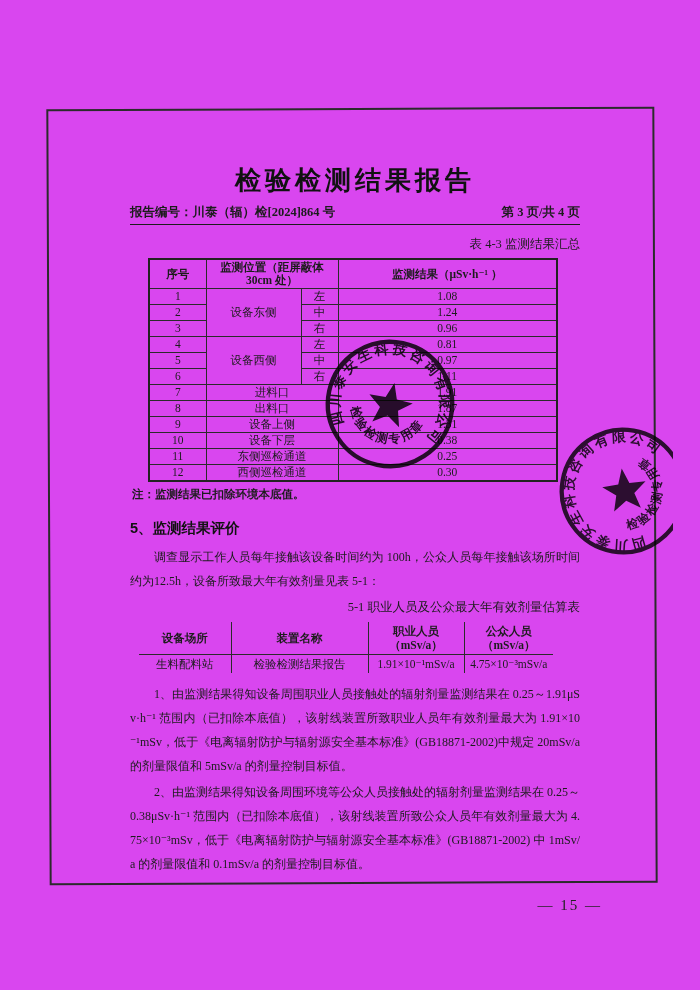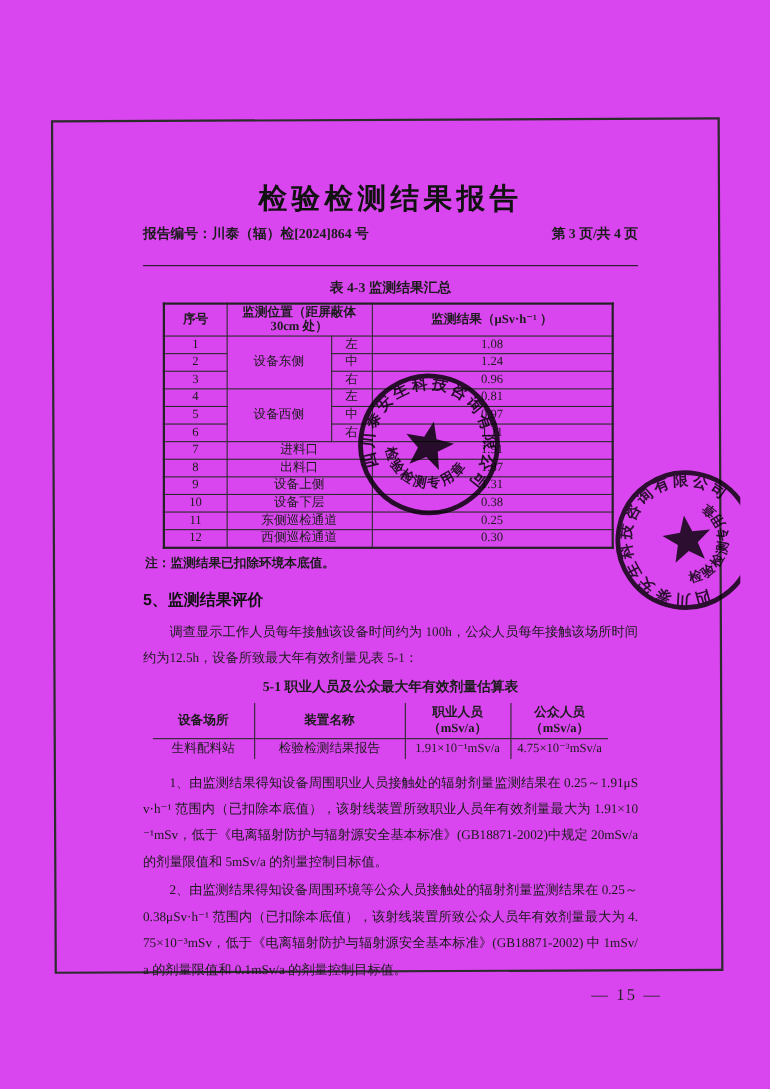--- a/index.html
+++ b/index.html
@@ -11,26 +11,26 @@
 
   .page-border { position:absolute; left:48px; top:108px; width:608px; height:776px;
                  border:2px solid #2b2b2b; transform:rotate(-0.25deg); background:transparent; }
 
   .content { position:absolute; left:130px; top:108px; width:450px; }
 
   .doc-title { margin-top:56px; text-align:center; font-family:"Liberation Sans","DejaVu Sans",sans-serif;
                font-weight:bold; font-size:26px; line-height:32px; letter-spacing:4px; color:#111; }
 
   .header-line { display:flex; justify-content:space-between; align-items:flex-end;
-                 margin-top:8px; padding-bottom:20px; border-bottom:1.5px solid #1c1c1c;
+                 margin-top:8px; padding-bottom:3px; border-bottom:1.5px solid #1c1c1c;
                  font-weight:bold; font-size:12.5px; font-family:"Liberation Serif","DejaVu Serif",serif; }
   .header-line .left { white-space:nowrap; }
   .header-line .right { white-space:nowrap; }
 
-  .tbl-caption { text-align:center; font-weight:bold; font-size:12.5px; margin-top:11px; }
+  .tbl-caption { text-align:right; font-weight:normal; font-size:12.5px; margin-top:11px; }
 
   table { border-collapse:collapse; table-layout:fixed; }
   .t43 { width:408px; margin:5px 0 0 18px; font-size:11.5px; text-align:center; }
   .t43 th, .t43 td { border:1px solid #2b2b2b; padding:1px 2px; line-height:13px; height:15px; }
   .t43 thead th { font-weight:bold; height:17px; }
   .t43 { border:2px solid #222; }
   .t43 thead { border-bottom:1.5px solid #222; }
 
   .note { margin-top:5px; font-size:11.5px; font-weight:bold; margin-left:2px; }
 

